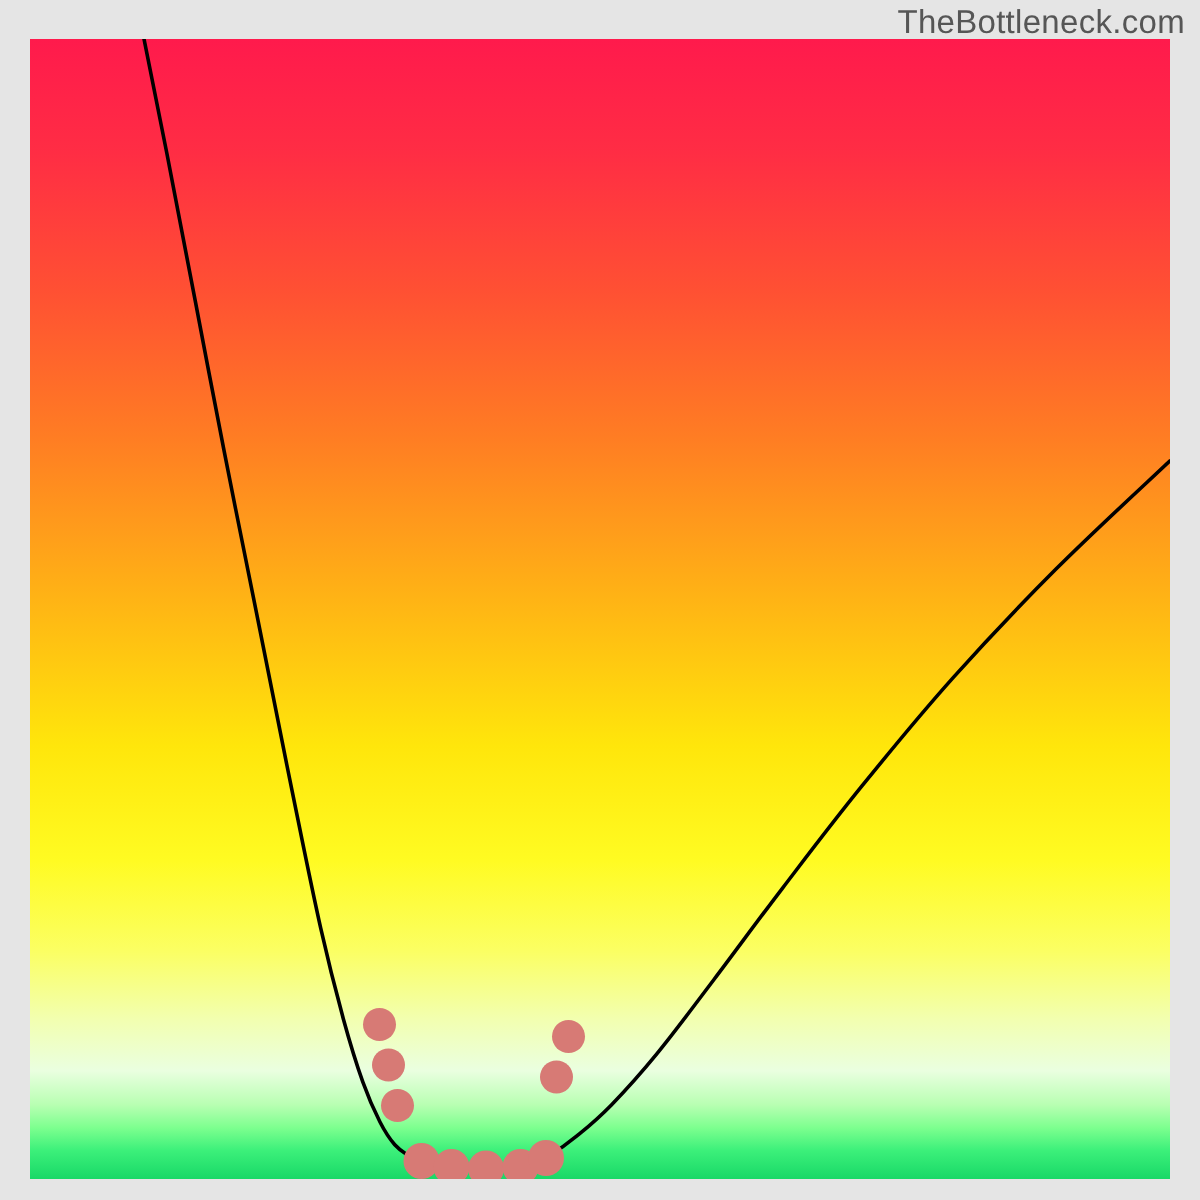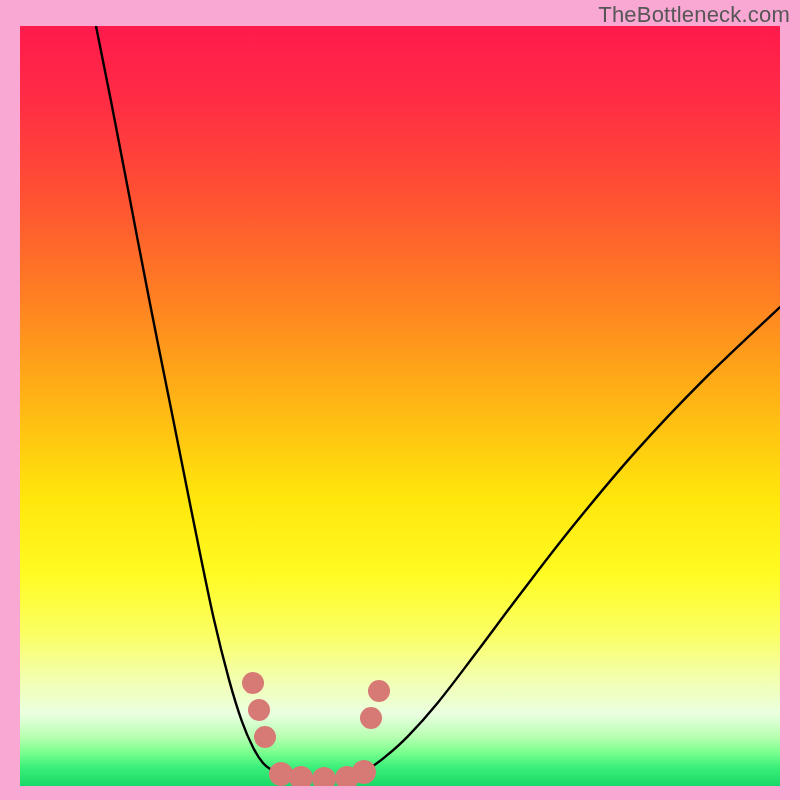--- a/index.html
+++ b/index.html
@@ -7,21 +7,21 @@
     padding: 0;
     width: 800px;
     height: 800px;
     background: #000;
     overflow: hidden;
   }
   .frame {
     position: relative;
     width: 800px;
     height: 800px;
-    background: #f9a8d4;
+    background: #e5e5e5;
   }
   .watermark {
     position: absolute;
     top: 2px;
     right: 10px;
     font-family: Arial, Helvetica, sans-serif;
     font-size: 22px;
     color: #565656;
     font-weight: 500;
     letter-spacing: 0.2px;

